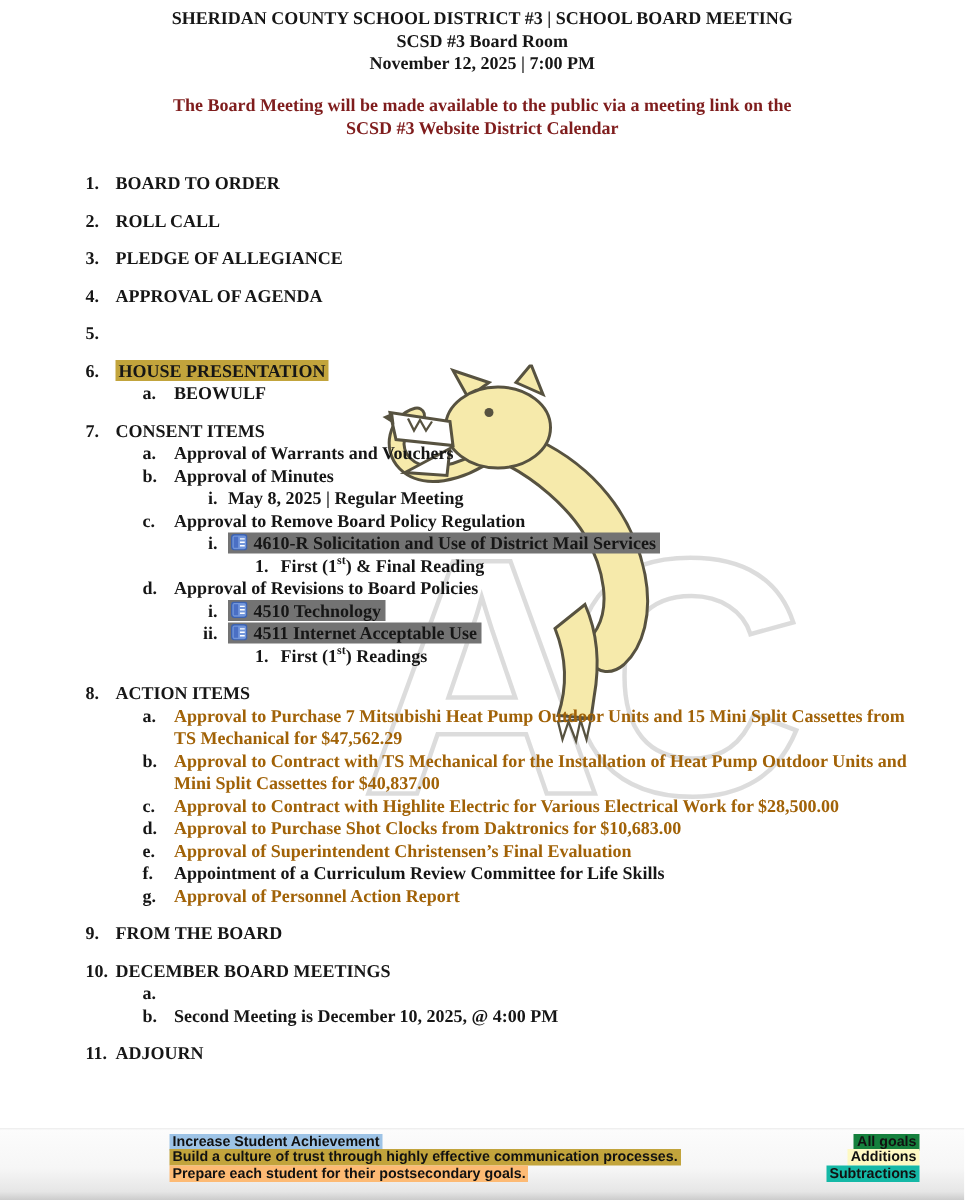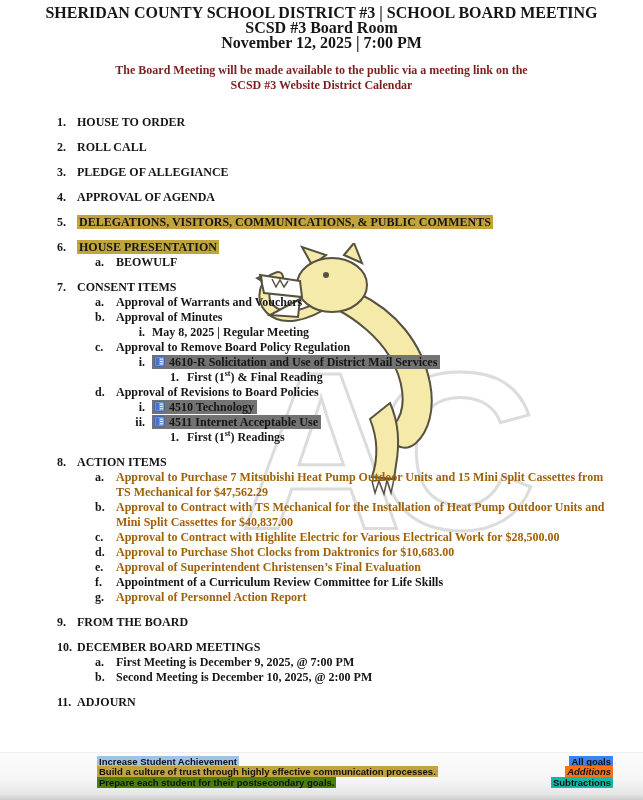--- a/index.html
+++ b/index.html
@@ -2,21 +2,21 @@
 <html><head>
 <meta charset="utf-8">
 <style>
   html,body{margin:0;padding:0;background:#ffffff;}
   .page{position:relative;width:643px;height:800px;background:#ffffff;overflow:hidden;
         font-family:"Liberation Serif", serif;font-weight:bold;color:#161616;}
   
   .watermark{position:absolute;left:232px;top:243px;width:330px;height:300px;z-index:0;}
   
   .content{position:relative;z-index:1;padding-top:5px;}
-  .hdr{ text-align:center;font-size:16px;line-height:15px;}
+  .hdr{ text-align:center;font-size:12px;line-height:15px;}
   .notice{text-align:center;font-size:12px;line-height:15px;color:#7f1d1d;margin-top:13px;}
   
   .agenda{margin-top:22px;}
   .row{display:flex;font-size:12px;line-height:15px;}
   .row.l0{margin-top:10px;}
   .agenda .row.l0:first-child{margin-top:0;}
   .l0 .marker{flex:none;width:20px;}
   .l0{padding-left:57px;}
   .l1{padding-left:95px;}
   .l1 .marker{flex:none;width:21px;}
@@ -27,31 +27,31 @@
   .body{max-width:500px;}
   .hl-olive{background:#C2A43C;padding:0 2px;}
   .shade{background:#737373;padding:0 3px 0 2px;}
   .shade svg{vertical-align:-1px;margin-right:4px;}
   a.link{color:#a16207;cursor:pointer;}
   sup{font-size:8px;line-height:0;}
   
   .footer-strip{position:absolute;left:0;right:0;top:752px;bottom:0;z-index:0;
     background:linear-gradient(180deg,#fcfcfc 0%,#f6f6f6 55%,#e6e6e6 88%,#cccccc 100%);
     border-top:1px solid #efefef;}
-  .footer{position:absolute;left:97px;right:30px;top:757px;z-index:2;display:flex;
+  .footer{position:absolute;left:113px;right:30px;top:757px;z-index:2;display:flex;
     justify-content:space-between;align-items:flex-start;
     font-family:"Liberation Sans", sans-serif;font-size:9.5px;font-weight:bold;
     line-height:10.4px;color:#111;}
   .goal-line span, .legend-line span{padding:0 2px;}
   .legend-col{text-align:right;}
   .bg-blue{background:#9DC3E6;}
   .bg-olive{background:#C2A43C;}
-  .bg-gray{background:#4d7c0f;}
-  .bg-orange{background:#3b82f6;}
-  .bg-green{background:#f97316;font-style:italic;}
+  .bg-gray{background:#fdba74;}
+  .bg-orange{background:#15803d;}
+  .bg-green{background:#fef9c3;}
   .bg-red{background:#14b8a6;}
 </style>
 </head>
 <body>
 
 <div class="page">
 
   <svg class="watermark" viewBox="0 0 330 300" aria-hidden="true">
     <g opacity="0.9">
       <text x="8" y="286" font-family="Liberation Sans, sans-serif" font-weight="bold" font-size="225" letter-spacing="-28" fill="none" stroke="#d9d9d9" stroke-width="3">AC</text>
@@ -87,37 +87,36 @@
       <div>SCSD #3 Board Room</div>
       <div>November 12, 2025 | 7:00 PM</div>
     </div>
     <div class="notice">
       <div>The Board Meeting will be made available to the public via a meeting link on the</div>
       <div>SCSD #3 Website District Calendar</div>
     </div>
     <div class="agenda" id="agenda">
         <div class="row l0">
           <span class="marker">1.</span>
-          <div class="body"><span>HOUSE TO ORDER</span></div>
+          <div class="body"><span>BOARD TO ORDER</span></div>
         </div>
         <div class="row l0">
           <span class="marker">2.</span>
           <div class="body"><span>ROLL CALL</span></div>
         </div>
         <div class="row l0">
           <span class="marker">3.</span>
           <div class="body"><span>PLEDGE OF ALLEGIANCE</span></div>
         </div>
         <div class="row l0">
           <span class="marker">4.</span>
           <div class="body"><span>APPROVAL OF AGENDA</span></div>
         </div>
         <div class="row l0">
           <span class="marker">5.</span>
-          <div class="body"><span class="hl-olive">DELEGATIONS, VISITORS, COMMUNICATIONS, &amp; PUBLIC COMMENTS</span></div>
         </div>
         <div class="row l0">
           <span class="marker">6.</span>
           <div class="body"><span class="hl-olive">HOUSE PRESENTATION</span></div>
         </div>
         <div class="row l1">
           <span class="marker">a.</span>
           <div class="body"><span>BEOWULF</span></div>
         </div>
         <div class="row l0">
@@ -217,25 +216,24 @@
         <div class="row l0">
           <span class="marker">9.</span>
           <div class="body"><span>FROM THE BOARD</span></div>
         </div>
         <div class="row l0">
           <span class="marker">10.</span>
           <div class="body"><span>DECEMBER BOARD MEETINGS</span></div>
         </div>
         <div class="row l1">
           <span class="marker">a.</span>
-          <div class="body"><span>First Meeting is December 9, 2025, @ 7:00 PM</span></div>
         </div>
         <div class="row l1">
           <span class="marker">b.</span>
-          <div class="body"><span>Second Meeting is December 10, 2025, @ 2:00 PM</span></div>
+          <div class="body"><span>Second Meeting is December 10, 2025, @ 4:00 PM</span></div>
         </div>
         <div class="row l0">
           <span class="marker">11.</span>
           <div class="body"><span>ADJOURN</span></div>
         </div>
       </div>
   </div>
 
   <div class="footer-strip"></div>
 

